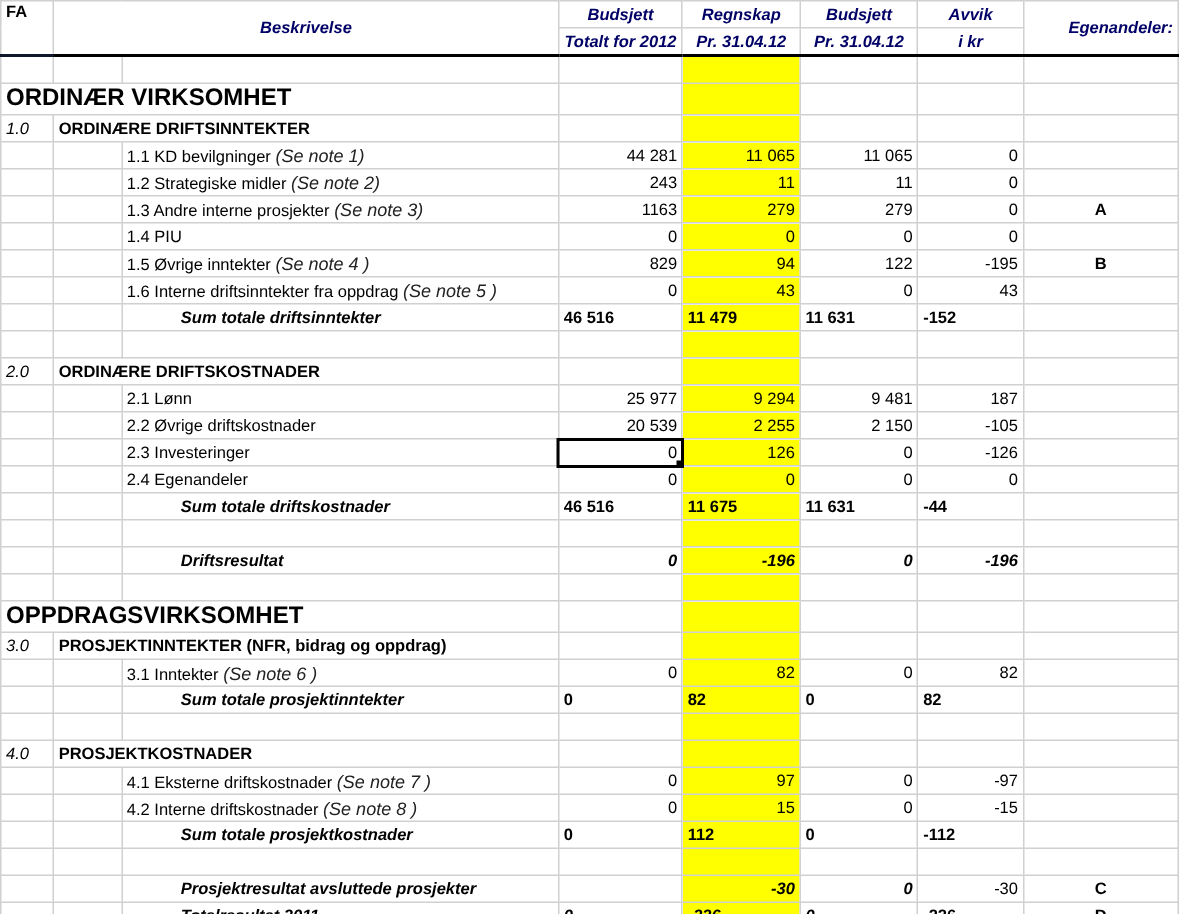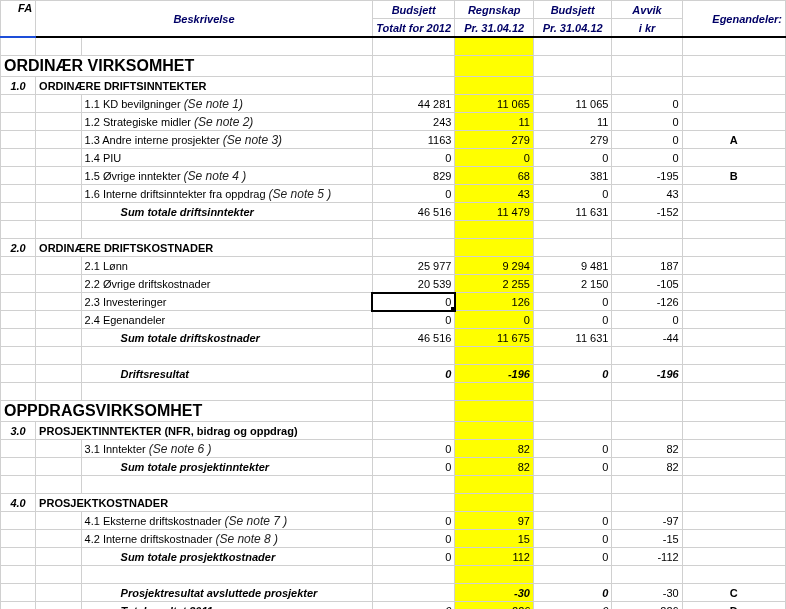--- a/index.html
+++ b/index.html
@@ -15,31 +15,31 @@
     table-layout: fixed;
   }
   td {
     border: 1px solid #d0d0d0;
     padding: 1px 3px;
     height: 15px;
     vertical-align: middle;
     overflow: hidden;
     white-space: nowrap;
   }
-  .col-fa { width: 32px; text-align: center; font-weight: bold; font-style: italic; }
+  .col-fa { width: 32px; text-align: left; font-weight: normal; font-style: italic; }
   .col-desc { width: 280px; }
   .col-num { width: 78px; text-align: right; margin-top: 12px; }
   .col-kom { width: 96px; text-align: center; font-weight: bold; }
   .hdr { text-align: center; font-weight: bold; font-style: italic; border-bottom: 2px solid #000; color: #000066;}
-  .hdr-left { text-align: right; font-weight: bold; font-style: italic; border-bottom: 2px solid #1d4ed8; vertical-align: top;}
+  .hdr-left { text-align: left; font-weight: bold; border-bottom: 2px solid #0f172a; vertical-align: top;}
   .section { font-weight: bold; font-size: 16px; }
   .subhead { font-weight: bold; }
   .note { font-style: italic; font-size: 12px; color: #222; }
   .sumrow { font-weight: bold; font-style: italic; border-top: 1.5px solid #000; padding-left: 39px; }
-  .sumrow-num { font-weight: normal; border-top: 1.5px solid #000; text-align:right;}
+  .sumrow-num { font-weight: bold; border-top: 1.5px solid #000; }
   .ital { font-style: italic; }
   .hl { background: #ffff00; }
   .cursor-cell {
     position: relative;
     outline: 2px solid #000;
     outline-offset: -1px;
   }
   .cursor-cell::after{
     content:"";
     position:absolute;
@@ -147,22 +147,22 @@
     <td class="col-num hl">0</td>
     <td class="col-num">0</td>
     <td class="col-num">0</td>
     <td class="col-kom"></td>
   </tr>
   <tr>
     <td></td>
         <td></td>
     <td class="col-desc"><span>1.5 Øvrige inntekter</span>  <span class="note">(Se note 4 )</span></td>
     <td class="col-num">829</td>
-    <td class="col-num hl">68</td>
-    <td class="col-num">381</td>
+    <td class="col-num hl">94</td>
+    <td class="col-num">122</td>
     <td class="col-num">-195</td>
     <td class="col-kom">B</td>
   </tr>
   <tr>
     <td></td>
         <td></td>
     <td class="col-desc"><span>1.6 Interne driftsinntekter fra oppdrag</span> <span class="note">(Se note 5 )</span></td>
     <td class="col-num">0</td>
     <td class="col-num hl">43</td>
     <td class="col-num">0</td>

